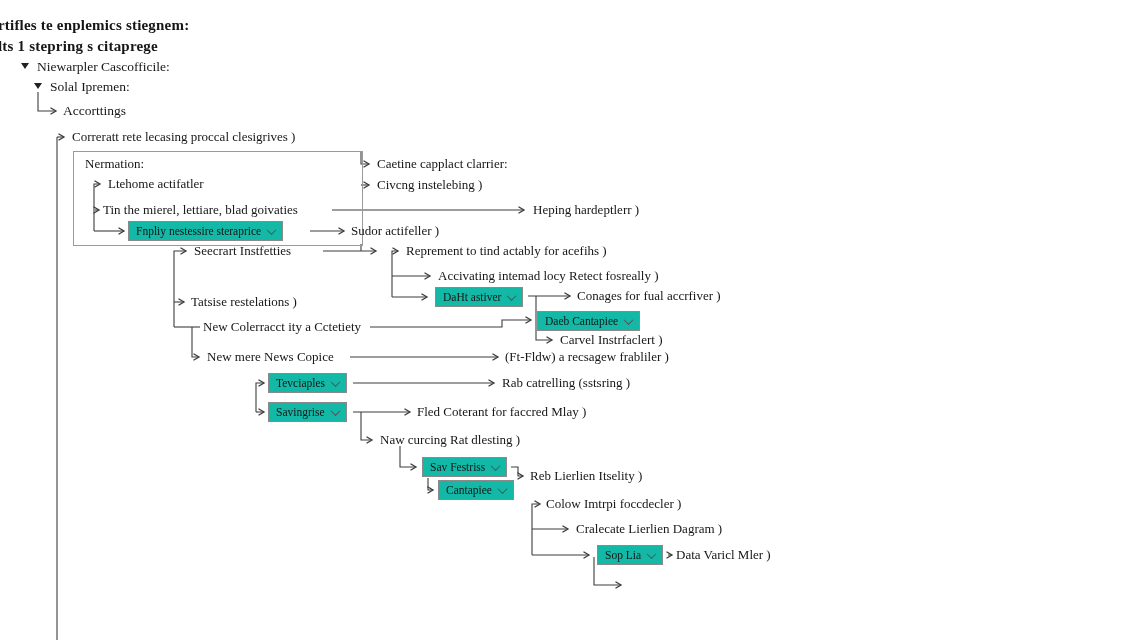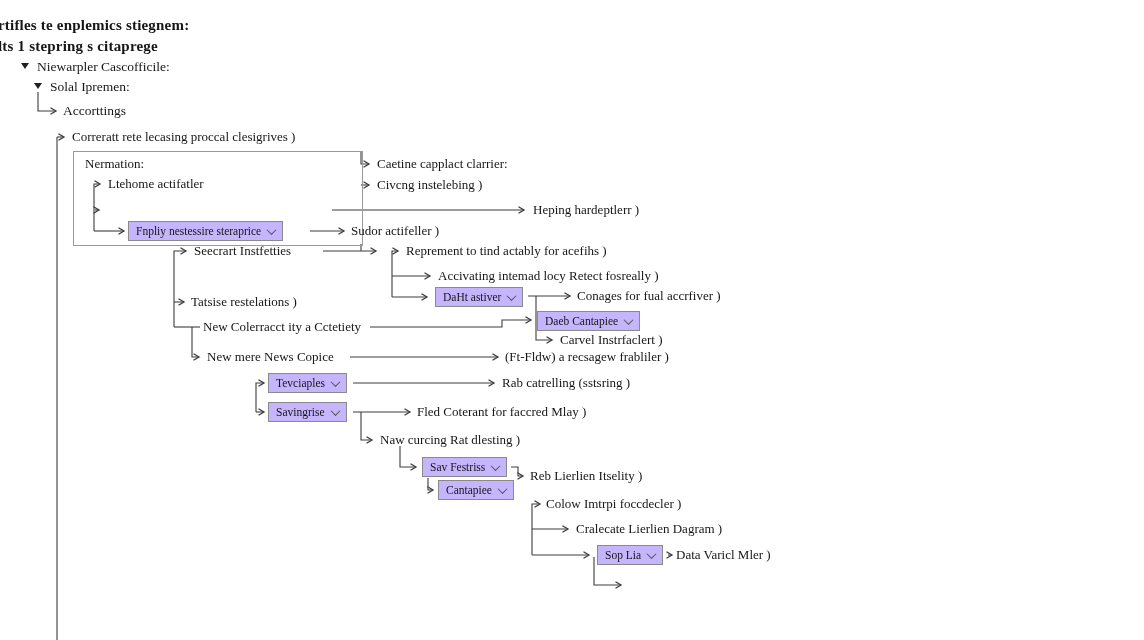--- a/index.html
+++ b/index.html
@@ -8,21 +8,21 @@
     font-family:Liberation Serif, serif;color:#161616;margin-top:12px;
   }
   .lbl{position:absolute;font-size:13px;line-height:16px;white-space:nowrap;color:#161616;}
   .h1{font-size:15px;font-weight:bold;letter-spacing:.2px;}
   .treelbl{font-size:13.5px;}
   .tri{position:absolute;width:0;height:0;border-left:4.5px solid transparent;
        border-right:4.5px solid transparent;border-top:6px solid #222;}
   .groupbox{position:absolute;border:1.2px solid #9a9a9a;background:transparent;}
   .dd{
     position:absolute;display:inline-flex;align-items:center;gap:7px;
-    border:1.2px solid #8a8a8a;background:#c4b5fd;height:20px;padding:0 7px;
+    border:1.2px solid #8a8a8a;background:#14b8a6;height:20px;padding:0 7px;
     font-size:11.5px;white-space:nowrap;box-sizing:border-box;color:#161616;
   }
   .chev{width:6px;height:6px;border-right:1.3px solid #555;border-bottom:1.3px solid #555;
         transform:rotate(45deg) translate(-1px,-1px);display:inline-block;flex:0 0 auto;}
   svg.wires{position:absolute;left:0;top:0;pointer-events:none;}
 </style>
 </head>
 <body>
 
 <div id="screen">
@@ -80,20 +80,21 @@
   <div class="lbl treelbl" style="left:37px;top:47px">Niewarpler Cascofficile:</div>
   <span class="tri" style="left:34px;top:71px"></span>
   <div class="lbl treelbl" style="left:50px;top:67px">Solal Ipremen:</div>
   <div class="lbl treelbl" style="left:63px;top:91px">Accorttings</div>
 
   <div class="groupbox" style="left:73px;top:139px;width:288px;height:93px"></div>
 
   <div class="lbl" style="left:72px;top:117px">Correratt rete lecasing proccal clesigrives )</div>
   <div class="lbl" style="left:85px;top:144px">Nermation:</div>
   <div class="lbl" style="left:108px;top:164px">Ltehome actifatler</div>
+  <div class="lbl" style="left:103px;top:190px">Tin the mierel, lettiare, blad goivaties</div>
   <div class="lbl" style="left:351px;top:211px">Sudor actifeller )</div>
   <div class="lbl" style="left:377px;top:144px">Caetine capplact clarrier:</div>
   <div class="lbl" style="left:377px;top:165px">Civcng instelebing )</div>
   <div class="lbl" style="left:533px;top:190px">Heping hardeptlerr )</div>
   <div class="lbl" style="left:194px;top:231px">Seecrart Instfetties</div>
   <div class="lbl" style="left:438px;top:256px">Accivating intemad locy Retect fosreally )</div>
   <div class="lbl" style="left:406px;top:231px">Reprement to tind actably for acefihs )</div>
   <div class="lbl" style="left:577px;top:276px">Conages for fual accrfiver )</div>
   <div class="lbl" style="left:560px;top:320px">Carvel Instrfaclert )</div>
   <div class="lbl" style="left:191px;top:282px">Tatsise restelations )</div>

